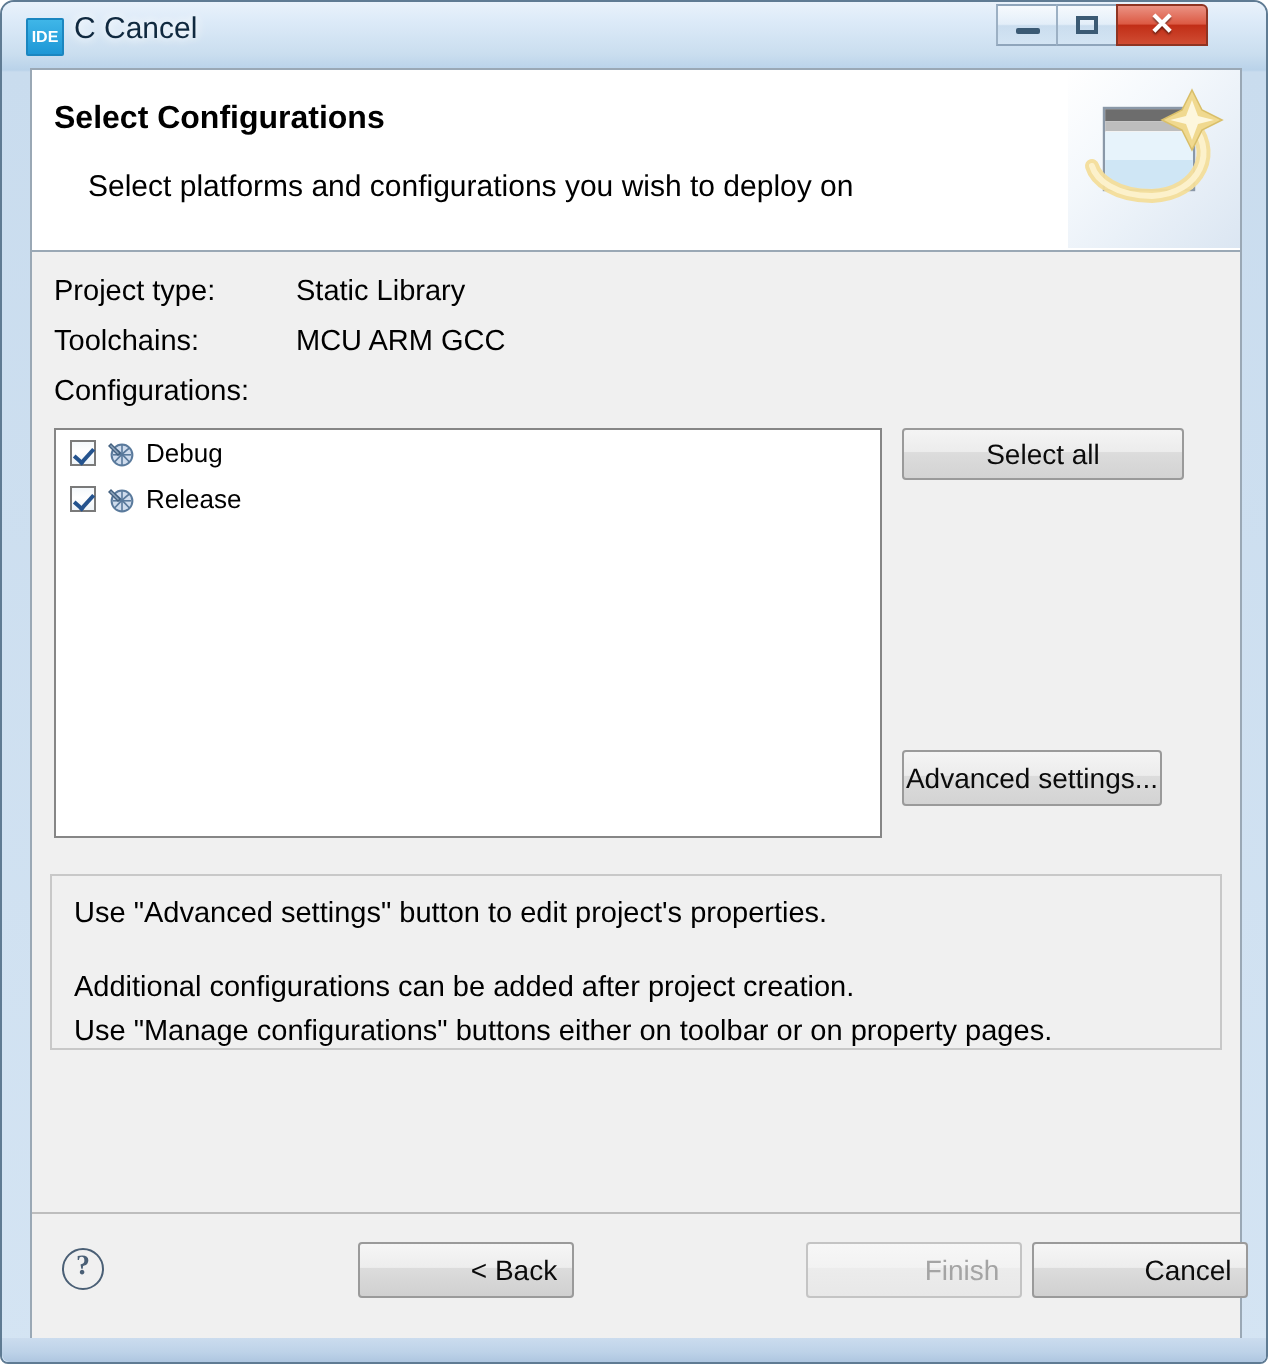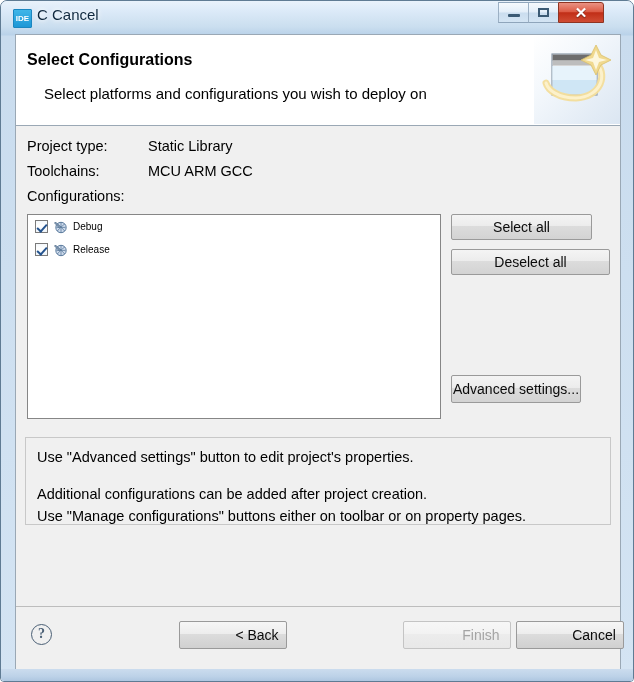--- a/index.html
+++ b/index.html
@@ -215,21 +215,21 @@
     transform: rotate(42deg);
   }
   .cfg-icon {
     width: 14px; height: 14px;
     margin-left: 6px;
     flex: 0 0 auto;
     position: relative;
   }
   .cfg-label {
     margin-left: 5px;
-    font-size: 10px;
+    font-size: 13px;
     color: #000000;
     line-height: 1;
     white-space: nowrap;
   }
 
   
   .btn {
     position: absolute;
     box-sizing: border-box;
     background: linear-gradient(to bottom, #f4f4f4 0%, #ececec 45%, #dcdcdc 47%, #d3d3d3 100%);
@@ -418,21 +418,20 @@
               <path d="M10.7 4 C8 6, 6 8, 3.3 11" stroke="#5a7a9c" stroke-width="0.8" fill="none"></path>
               <path d="M1.5 2 L6 6.5 L5 7.5 L0.5 3 Z" fill="#8fa6bd" stroke="#43607f" stroke-width="0.7"></path>
             </svg>
           </div>
           <div class="cfg-label">Release</div>
         </div>
 
       </div>
 
       <div class="btn" id="btn-select-all">Select all</div>
-      <div class="btn" id="btn-deselect-all">Deselect all</div>
       <div class="btn" id="btn-advanced">Advanced settings...</div>
 
       <div id="info-panel">
         <div class="info-line">Use "Advanced settings" button to edit project's properties.</div>
         <div class="info-gap"></div>
         <div class="info-line">Additional configurations can be added after project creation.</div>
         <div class="info-line">Use "Manage configurations" buttons either on toolbar or on property pages.</div>
       </div>
 
     </div>

